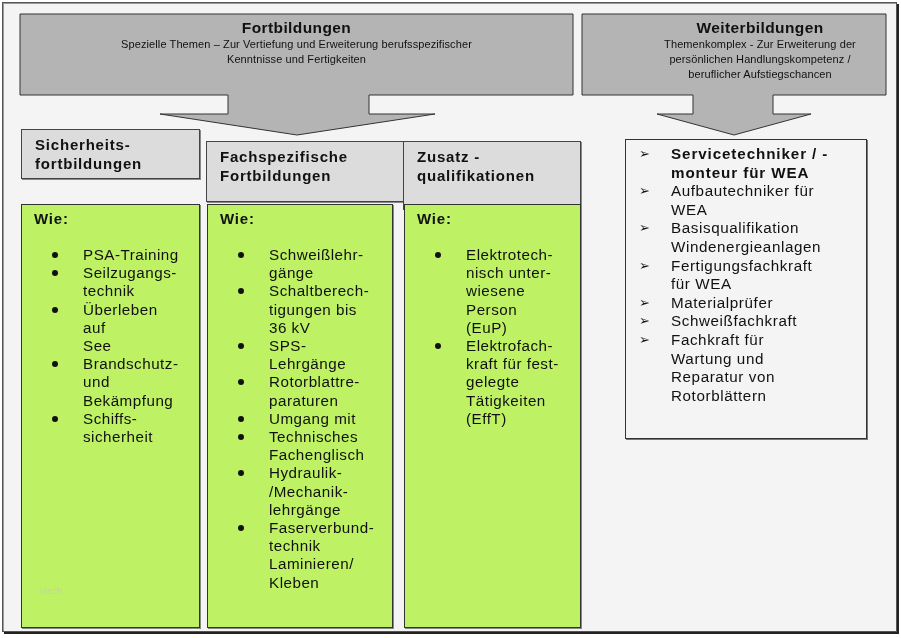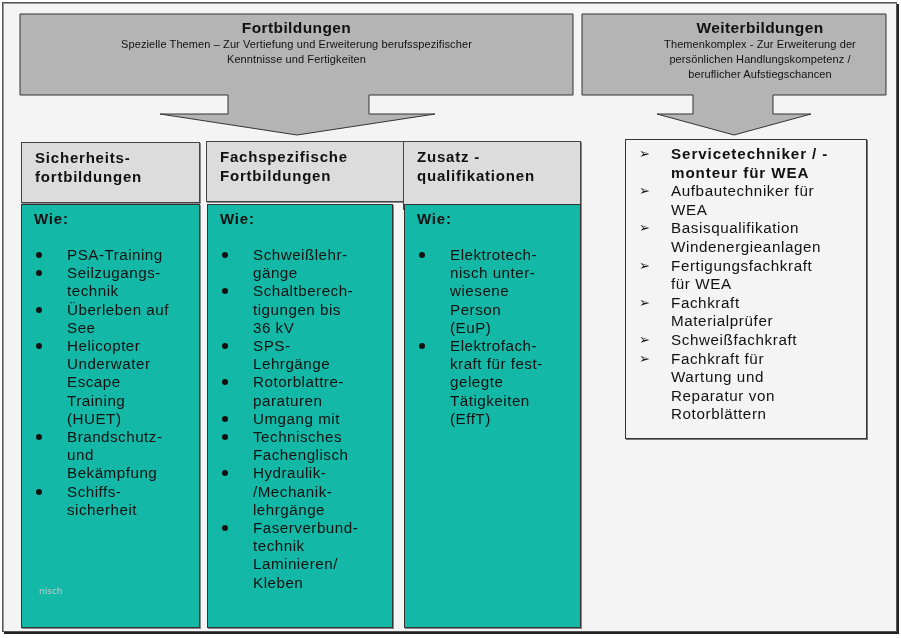--- a/index.html
+++ b/index.html
@@ -6,24 +6,24 @@
   body { width:901px; height:638px; background:#ffffff; position:relative; overflow:hidden;
          font-family:"Liberation Sans", sans-serif; color:#111; }
   .frame { position:absolute; left:2px; top:2px; width:893px; height:628px;
            background:#f4f4f4; border:1px solid #555; box-shadow:1px 1px 0 #999 inset, 2px 2px 0 #222; }
   .arrows { position:absolute; left:0; top:0; width:901px; height:638px; }
   .topbox { position:absolute; text-align:center; color:#111; }
   .topbox .title { font-weight:bold; font-size:15.5px; letter-spacing:0.4px; line-height:18px; }
   .topbox .sub { font-size:11px; line-height:15px; letter-spacing:0.1px; }
   .cat { position:absolute; background:#dcdcdc; border:1px solid #444; box-shadow:1px 1px 0 #888;
          font-weight:bold; font-size:15px; line-height:19px; letter-spacing:0.8px; padding:5px 0 0 13px; box-sizing:border-box; }
-  .content { position:absolute; background:#14b8a6; border:1px solid #333; box-shadow:1px 1px 0 #888;
+  .content { position:absolute; background:#bef264; border:1px solid #333; box-shadow:1px 1px 0 #888;
              box-sizing:border-box; padding:4px 0 0 12px; }
   .wie { font-weight:bold; font-size:15px; letter-spacing:0.8px; line-height:19px; margin-bottom:18px; }
-  ul.bl { list-style:none; margin:0; padding:0; }
+  ul.bl { list-style:none; margin:16px; padding:0; }
   ul.bl li { position:relative; padding-left:33px; font-size:15.2px; line-height:18.2px; letter-spacing:0.5px; }
   ul.bl li .dot { position:absolute; left:2px; top:6px; width:6px; height:6px; border-radius:50%; background:#111; }
   .rbox { position:absolute; left:625px; top:139px; width:242px; height:300px; background:#f4f4f4;
           border:1px solid #333; box-shadow:1px 1px 0 #777; box-sizing:border-box; padding:5px 0 0 13px; }
   ul.al { list-style:none; margin:0; padding:0; }
   ul.al li { position:relative; padding-left:32px; font-size:15.2px; line-height:18.6px; letter-spacing:0.6px; }
   ul.al li.bold { font-weight:bold; letter-spacing:0.9px; }
   ul.al li .arr { position:absolute; left:0; top:0; font-size:13px; font-weight:normal; }
   .watermark { position:absolute; left:39px; top:586px; font-size:9px; color:#c8c8c8; font-family:"DejaVu Sans", sans-serif; }
 </style>
@@ -45,21 +45,21 @@
   <div class="sub">Kenntnisse und Fertigkeiten</div>
 </div>
 
 <div class="topbox" style="left:582px; top:19px; width:356px;">
   <div class="title">Weiterbildungen</div>
   <div class="sub">Themenkomplex - Zur Erweiterung der</div>
   <div class="sub">persönlichen Handlungskompetenz /</div>
   <div class="sub">beruflicher Aufstiegschancen</div>
 </div>
 
-<div class="cat" style="left:21px; top:142px; width:179px; height:61px;">
+<div class="cat" style="left:21px; top:129px; width:179px; height:50px;">
   <div>Sicherheits-</div>
   <div>fortbildungen</div>
 </div>
 <div class="cat" style="left:206px; top:141px; width:213px; height:61px;">
   <div>Fachspezifische</div>
   <div>Fortbildungen</div>
 </div>
 <div class="cat" style="left:403px; top:141px; width:178px; height:69px;">
   <div>Zusatz -</div>
   <div>qualifikationen</div>
@@ -74,28 +74,20 @@
       </li>
       <li>
         <span class="dot"></span>
         <div>Seilzugangs-</div>
         <div>technik</div>
       </li>
       <li>
         <span class="dot"></span>
         <div>Überleben auf</div>
         <div>See</div>
-      </li>
-      <li>
-        <span class="dot"></span>
-        <div>Helicopter</div>
-        <div>Underwater</div>
-        <div>Escape</div>
-        <div>Training</div>
-        <div>(HUET)</div>
       </li>
       <li>
         <span class="dot"></span>
         <div>Brandschutz-</div>
         <div>und</div>
         <div>Bekämpfung</div>
       </li>
       <li>
         <span class="dot"></span>
         <div>Schiffs-</div>
@@ -190,21 +182,20 @@
         <div>Basisqualifikation</div>
         <div>Windenergieanlagen</div>
       </li>
       <li>
         <span class="arr">➢</span>
         <div>Fertigungsfachkraft</div>
         <div>für WEA</div>
       </li>
       <li>
         <span class="arr">➢</span>
-        <div>Fachkraft</div>
         <div>Materialprüfer</div>
       </li>
       <li>
         <span class="arr">➢</span>
         <div>Schweißfachkraft</div>
       </li>
       <li>
         <span class="arr">➢</span>
         <div>Fachkraft für</div>
         <div>Wartung und</div>

